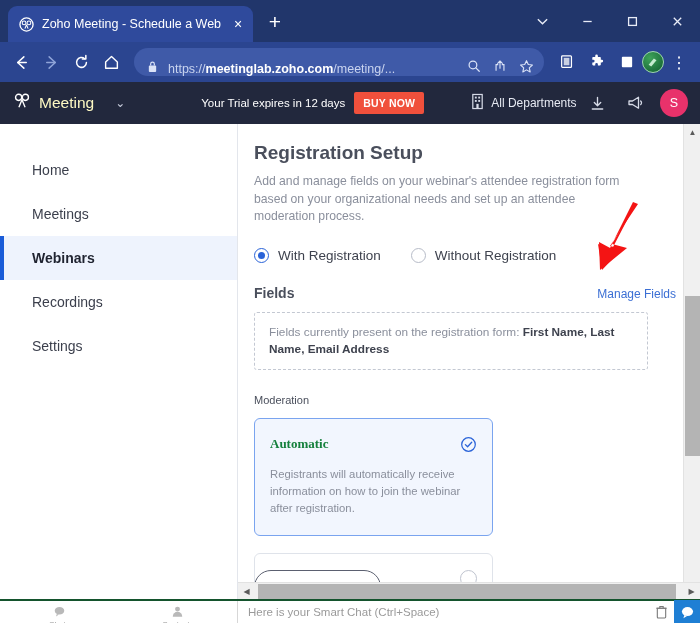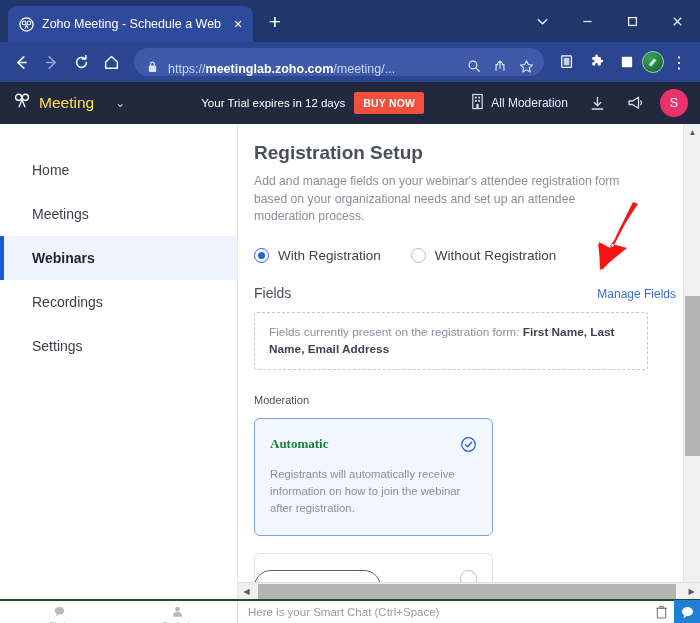--- a/index.html
+++ b/index.html
@@ -75,21 +75,21 @@
     border: 1px solid #9fd6ae; flex: 0 0 22px;
     display:flex;align-items:center;justify-content:center;
   }
 
   
   .appheader {
     position: absolute; left: 0; top: 82px; width: 700px; height: 42px;
     background: #22283d; display: flex; align-items: center; padding: 0 12px;
   }
   .brand { display: flex; align-items: center; gap: 7px; }
-  .brand-name { color: #fde047; font-size: 15.5px; }
+  .brand-name { color: #fef9c3; font-size: 15.5px; }
   .brand-caret { color: #c6cbdb; margin-left: 14px; font-size: 12px; }
   .trial-text {
     color: #ffffff; font-size: 11.5px; margin-left: 76px; white-space: nowrap;
   }
   .buynow {
     margin-left: 9px; background: #f0503c; color: #ffffff;
     font-size: 10.5px; font-weight: 700; letter-spacing: .2px;
     padding: 5px 9px; border-radius: 2px; white-space: nowrap;
   }
   .depts { display: flex; align-items: center; gap: 6px; margin-left: 46px; }
@@ -146,21 +146,21 @@
   .radio-dot.on::after {
     content: ""; position: absolute; left: 3px; top: 3px;
     width: 7px; height: 7px; border-radius: 50%; background: #2a63d8;
   }
   .radio-label { font-size: 13.5px; color: #3e424e; }
 
   .section-row {
     display: flex; align-items: baseline; justify-content: space-between;
     margin-top: 22px;
   }
-  .section-title { font-size: 14px; color: #4a4f5c; font-weight: 400; }
+  .section-title { font-size: 14px; color: #4a4f5c; font-weight: 700; }
   .link-blue { font-size: 12px; color: #3b6fd4; }
 
   .fields-box {
     margin-top: 11px; border: 1px dashed #c3c8d2; border-radius: 3px;
     padding: 11px 14px; max-width: 394px;
   }
   .fields-text { font-size: 11.8px; color: #8a8f9c; line-height: 1.45; }
   .fields-text b { color: #3e424e; font-weight: 700; }
 
   .mod-title { font-size: 11px; color: #4a4f5c; font-weight: 400; margin-top: 24px; }
@@ -409,21 +409,21 @@
       <span>
         <svg width="15" height="17" viewBox="0 0 16 18">
             <rect x="3" y="1.5" width="10" height="15" fill="none" stroke="#d7dbe8" stroke-width="1.3"></rect>
             <rect x="5.2" y="3.8" width="2" height="2" fill="#d7dbe8"></rect>
             <rect x="8.8" y="3.8" width="2" height="2" fill="#d7dbe8"></rect>
             <rect x="5.2" y="7.4" width="2" height="2" fill="#d7dbe8"></rect>
             <rect x="8.8" y="7.4" width="2" height="2" fill="#d7dbe8"></rect>
             <rect x="6.8" y="11.5" width="2.4" height="5" fill="#d7dbe8"></rect>
           </svg>
       </span>
-      <span class="depts-label">All Moderation</span>
+      <span class="depts-label">All Departments</span>
     </div>
 
     <div class="hdr-right">
       <span class="hdr-ico">
         <svg width="17" height="17" viewBox="0 0 18 18">
             <path d="M9 2.5 V11 M5.6 8 L9 11.4 L12.4 8" fill="none" stroke="currentColor" stroke-width="1.4" stroke-linecap="round" stroke-linejoin="round"></path>
             <path d="M3.5 14.8 H14.5" stroke="currentColor" stroke-width="1.4" stroke-linecap="round"></path>
           </svg>
       </span>
       <span class="hdr-ico">

